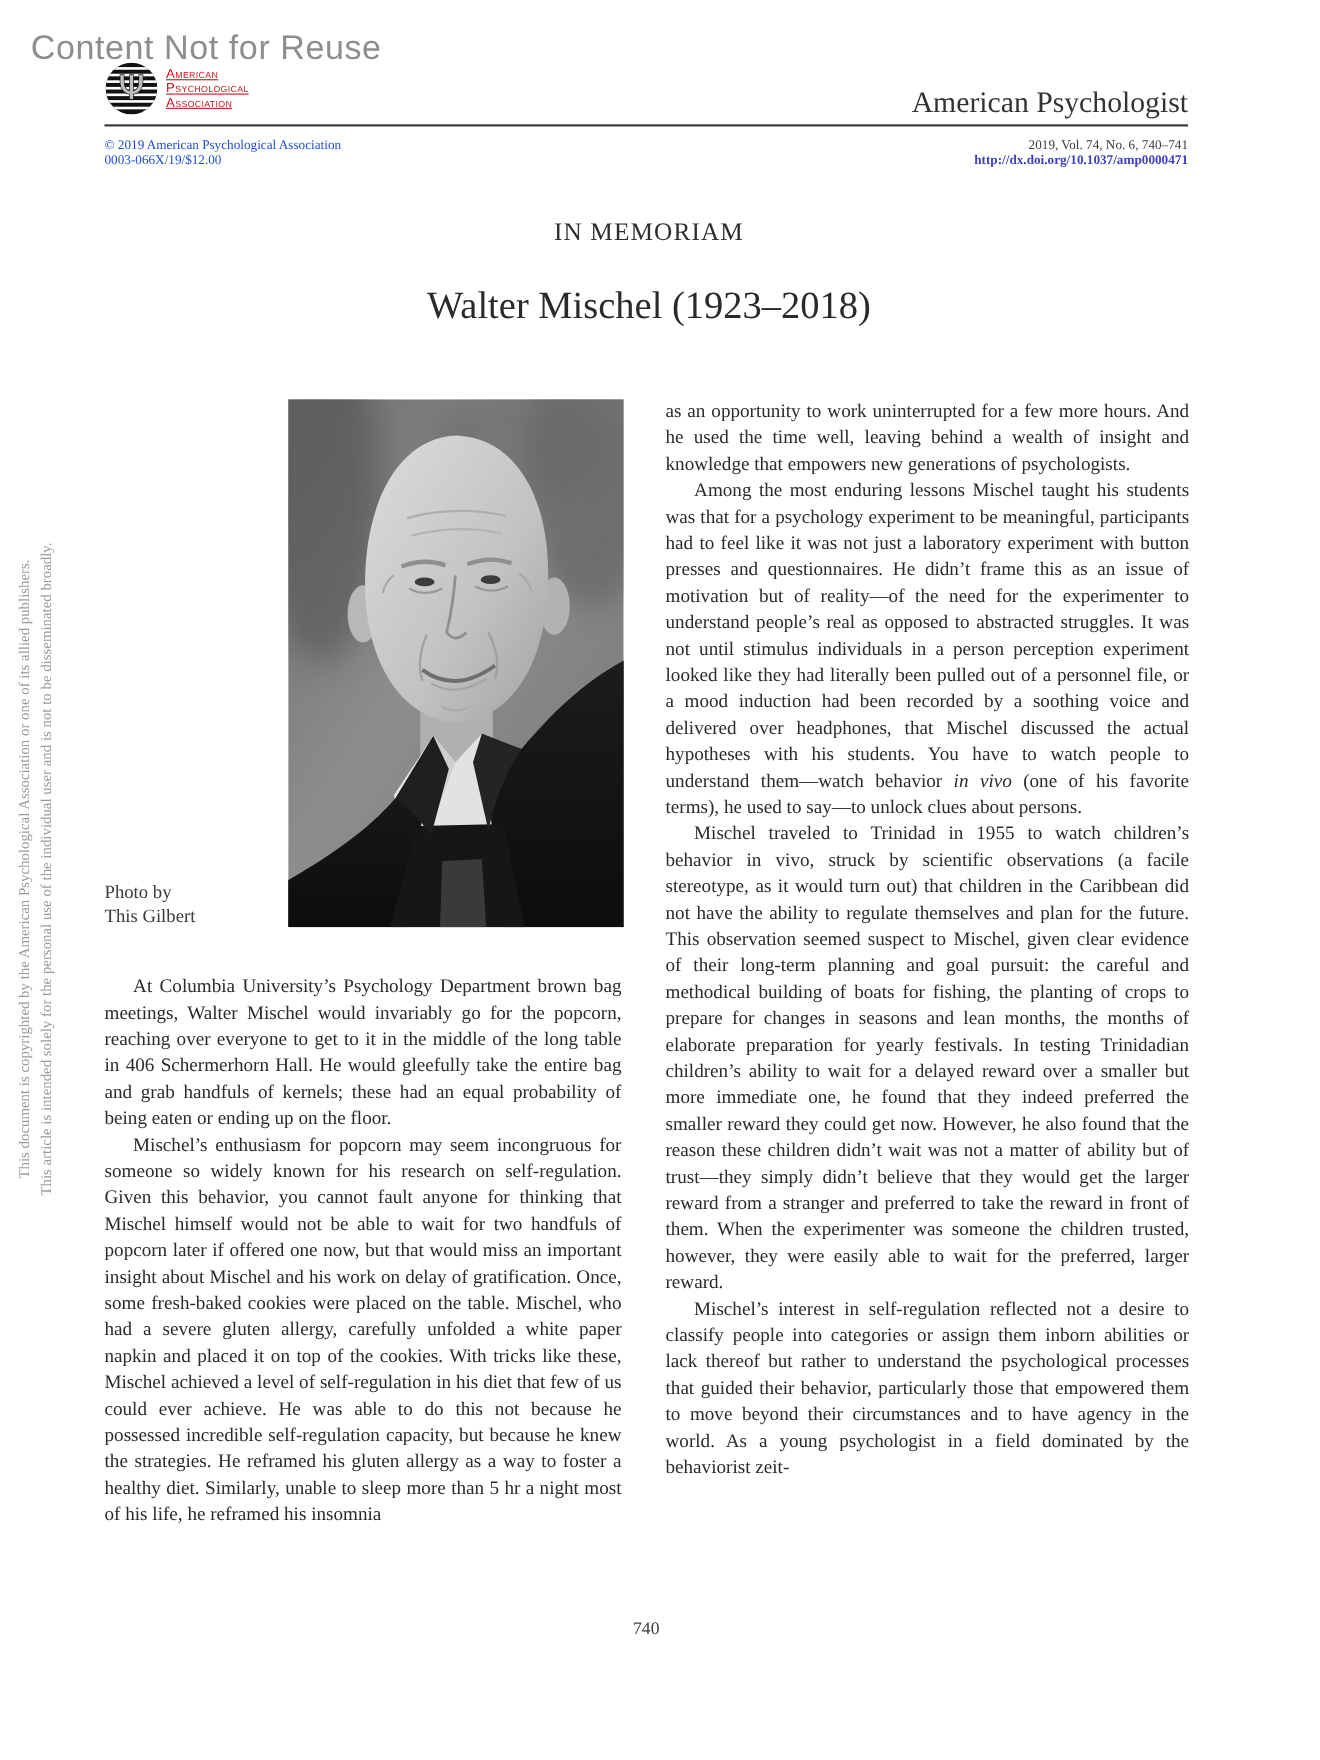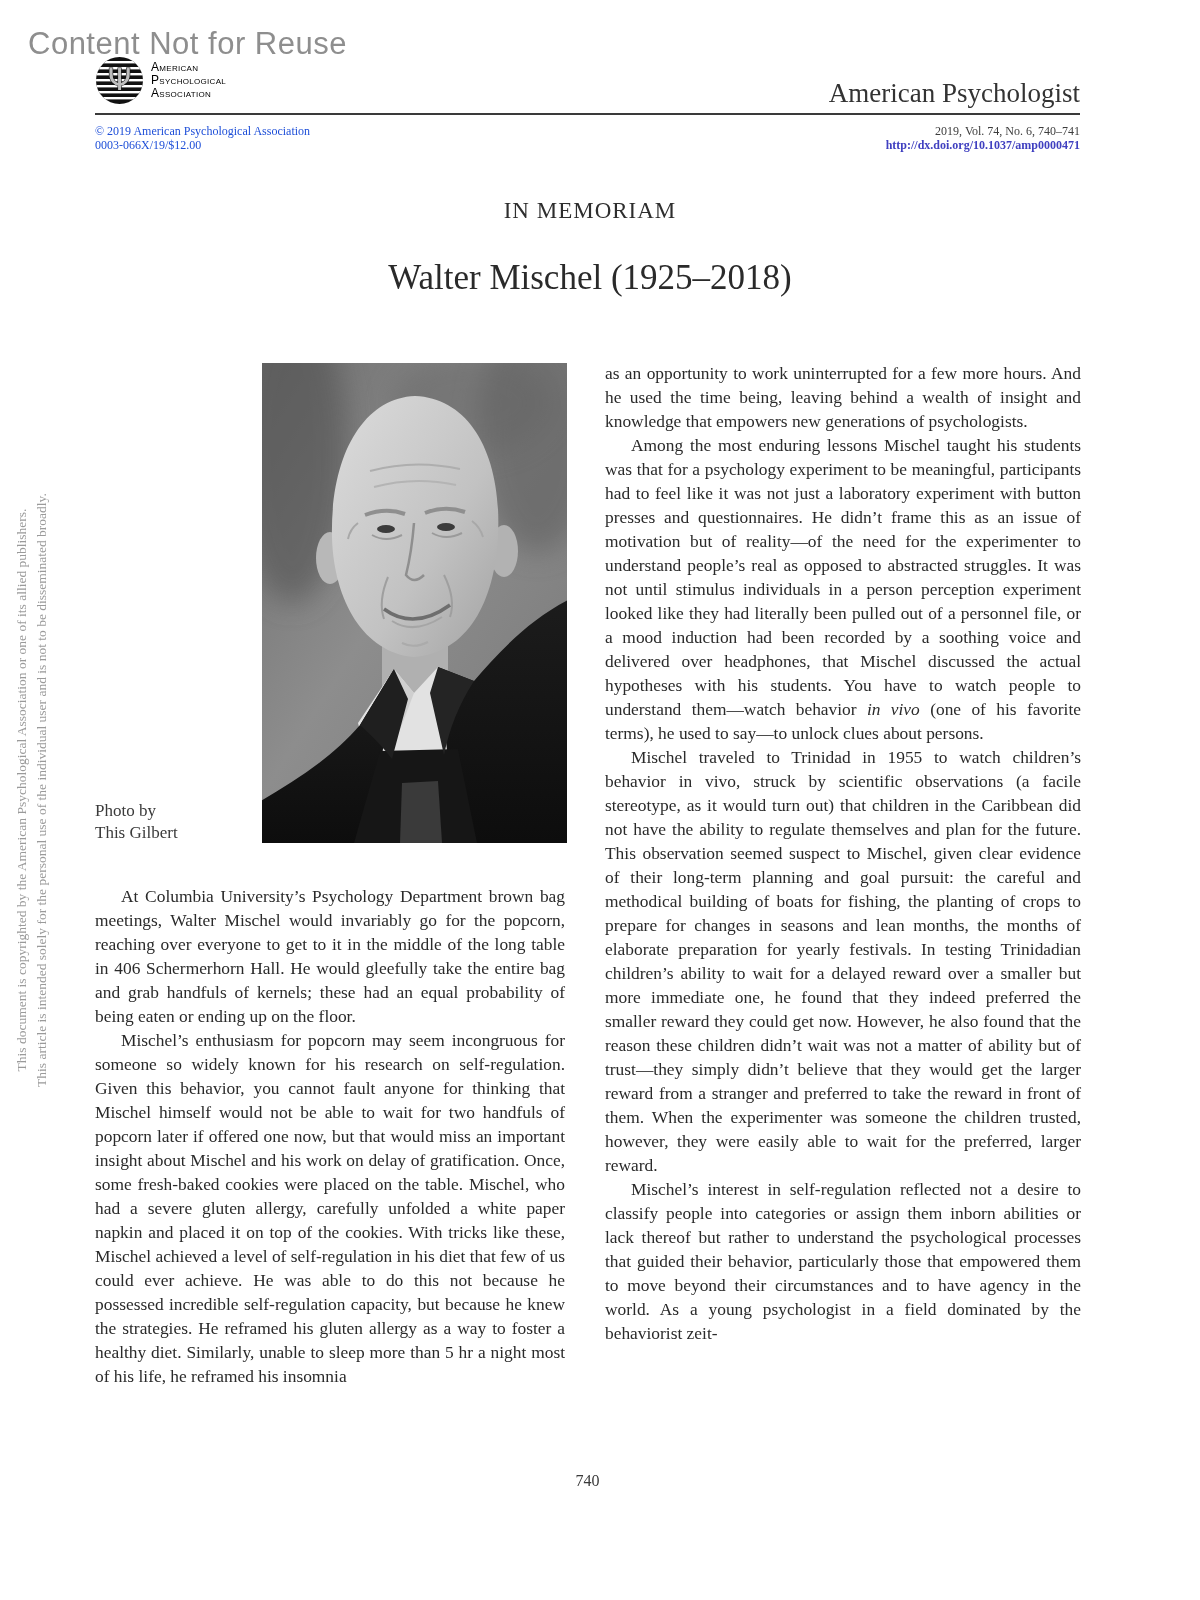--- a/index.html
+++ b/index.html
@@ -29,22 +29,23 @@
     display: flex;
     align-items: center;
     gap: 8px;
   }
   .apa-logo-mark { width: 47px; height: 47px; display: block; }
   .apa-org {
     font-family: "Liberation Sans", sans-serif;
     font-variant: small-caps;
     font-size: 12px;
     line-height: 13px;
-    color: #000000;
+    color: #b91c1c;
     letter-spacing: 0.3px;
+    text-decoration: underline;
   }
   .journal-title {
     position: absolute;
     right: 120px; top: 78px;
     font-size: 27px;
     color: #333333;
     white-space: nowrap;
   }
   .header-rule {
     position: absolute;
@@ -173,21 +174,21 @@
     <div>0003-066X/19/$12.00</div>
   </div>
 
   <div class="meta-right">
     <div>2019, Vol. 74, No. 6, 740–741</div>
     <div><a href="#" class="doi-link">http://dx.doi.org/10.1037/amp0000471</a></div>
   </div>
 
   <div class="section-heading">IN MEMORIAM</div>
 
-  <div class="article-title">Walter Mischel (1925–2018)</div>
+  <div class="article-title">Walter Mischel (1923–2018)</div>
 
   <svg class="portrait" viewBox="0 0 305 480" preserveAspectRatio="none">
     <defs>
       <linearGradient id="bgGrad" x1="0" y1="0" x2="1" y2="1">
         <stop offset="0" stop-color="#6f6f6f"></stop>
         <stop offset="0.45" stop-color="#8d8d8d"></stop>
         <stop offset="1" stop-color="#787878"></stop>
       </linearGradient>
       <linearGradient id="skinGrad" x1="0" y1="0" x2="1" y2="1">
         <stop offset="0" stop-color="#dcdcdc"></stop>
@@ -254,21 +255,21 @@
     <div>Photo by</div>
     <div>This Gilbert</div>
   </div>
 
   <div class="col col-left">
     <p class="indent">At Columbia University’s Psychology Department brown bag meetings, Walter Mischel would invariably go for the popcorn, reaching over everyone to get to it in the middle of the long table in 406 Schermerhorn Hall. He would gleefully take the entire bag and grab handfuls of kernels; these had an equal probability of being eaten or ending up on the floor.</p>
     <p class="indent">Mischel’s enthusiasm for popcorn may seem incongruous for someone so widely known for his research on self-regulation. Given this behavior, you cannot fault anyone for thinking that Mischel himself would not be able to wait for two handfuls of popcorn later if offered one now, but that would miss an important insight about Mischel and his work on delay of gratification. Once, some fresh-baked cookies were placed on the table. Mischel, who had a severe gluten allergy, carefully unfolded a white paper napkin and placed it on top of the cookies. With tricks like these, Mischel achieved a level of self-regulation in his diet that few of us could ever achieve. He was able to do this not because he possessed incredible self-regulation capacity, but because he knew the strategies. He reframed his gluten allergy as a way to foster a healthy diet. Similarly, unable to sleep more than 5 hr a night most of his life, he reframed his insomnia</p>
   </div>
 
   <div class="col col-right">
-    <p>as an opportunity to work uninterrupted for a few more hours. And he used the time being, leaving behind a wealth of insight and knowledge that empowers new generations of psychologists.</p>
+    <p>as an opportunity to work uninterrupted for a few more hours. And he used the time well, leaving behind a wealth of insight and knowledge that empowers new generations of psychologists.</p>
     <p class="indent"><span>Among the most enduring lessons Mischel taught his students was that for a psychology experiment to be meaningful, participants had to feel like it was not just a laboratory experiment with button presses and questionnaires. He didn’t frame this as an issue of motivation but of reality—of the need for the experimenter to understand people’s real as opposed to abstracted struggles. It was not until stimulus individuals in a person perception experiment looked like they had literally been pulled out of a personnel file, or a mood induction had been recorded by a soothing voice and delivered over headphones, that Mischel discussed the actual hypotheses with his students. You have to watch people to understand them—watch behavior </span><span class="em-i">in vivo</span><span> (one of his favorite terms), he used to say—to unlock clues about persons.</span></p>
     <p class="indent">Mischel traveled to Trinidad in 1955 to watch children’s behavior in vivo, struck by scientific observations (a facile stereotype, as it would turn out) that children in the Caribbean did not have the ability to regulate themselves and plan for the future. This observation seemed suspect to Mischel, given clear evidence of their long-term planning and goal pursuit: the careful and methodical building of boats for fishing, the planting of crops to prepare for changes in seasons and lean months, the months of elaborate preparation for yearly festivals. In testing Trinidadian children’s ability to wait for a delayed reward over a smaller but more immediate one, he found that they indeed preferred the smaller reward they could get now. However, he also found that the reason these children didn’t wait was not a matter of ability but of trust—they simply didn’t believe that they would get the larger reward from a stranger and preferred to take the reward in front of them. When the experimenter was someone the children trusted, however, they were easily able to wait for the preferred, larger reward.</p>
     <p class="indent">Mischel’s interest in self-regulation reflected not a desire to classify people into categories or assign them inborn abilities or lack thereof but rather to understand the psychological processes that guided their behavior, particularly those that empowered them to move beyond their circumstances and to have agency in the world. As a young psychologist in a field dominated by the behaviorist zeit-</p>
   </div>
 
   <div class="page-number">740</div>
 
 </div>
 
 </body></html>

